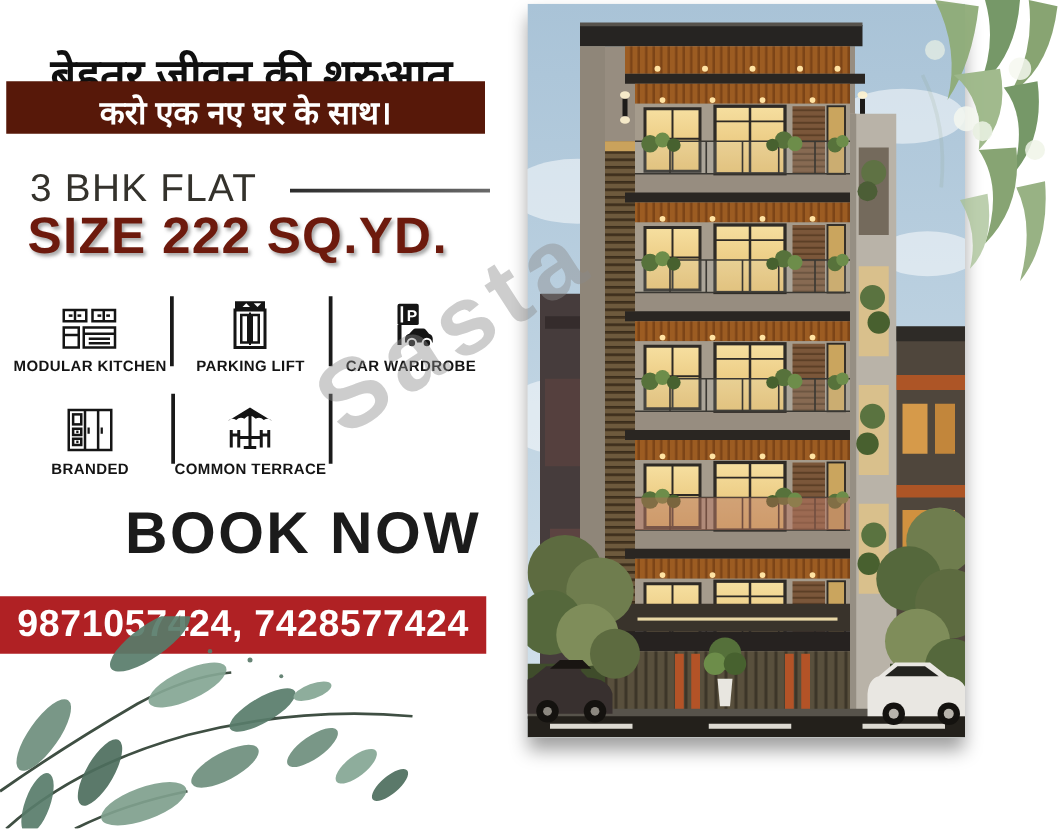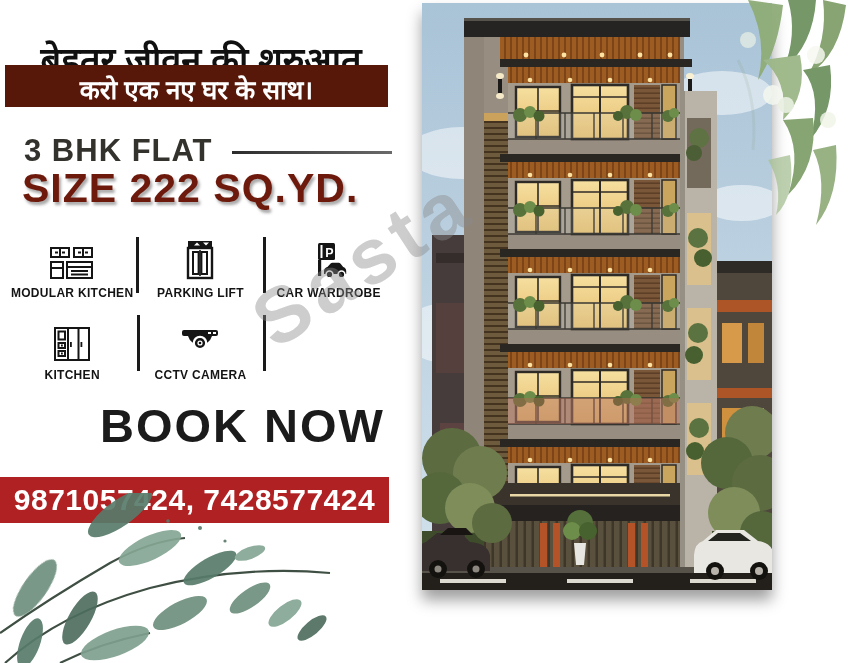--- a/index.html
+++ b/index.html
@@ -11,21 +11,21 @@
   
   .headline{
     left:0;top:16px;width:402px;text-align:center;
     font-size:36px;font-weight:700;color:#101010;letter-spacing:0px;margin-top:19px;
   }
   .sub-banner{
     left:5px;top:65px;width:383px;height:42px;background:#571809;
     display:flex;align-items:flex-end;justify-content:center;
   }
   .sub-banner span{color:#ffffff;font-size:26px;font-weight:700;}
-  .bhk{left:24px;top:133px;font-size:31px;font-weight:700;color:#34322c;letter-spacing:1px;}
+  .bhk{left:24px;top:133px;font-size:31px;font-weight:400;color:#34322c;letter-spacing:1px;}
   .bhk-line{left:232px;top:151px;width:160px;height:3px;
     background:linear-gradient(to right,#2c2c2c,#6a6a6a);}
   .size-line{left:22px;top:165px;font-size:41px;font-weight:800;color:#6d1a0d;
     letter-spacing:1px;text-shadow:2px 3px 3px rgba(110,110,110,.6);}
   
   .features{left:8px;top:232px;width:385px;}
   .feat-row{display:flex;width:100%;}
   .feat-cell{width:128.3px;display:flex;flex-direction:column;align-items:center;
     padding:6px 0 14px 0;}
   .feat-icon{height:42px;display:flex;align-items:flex-end;justify-content:center;}
@@ -139,35 +139,33 @@
               <rect x="6.5" y="25" width="6.5" height="5"></rect>
             </g>
             <g fill="#151515">
               <rect x="9" y="18.5" width="1.8" height="2"></rect>
                 <rect x="9" y="26.5" width="1.8" height="2"></rect>
               <rect x="18" y="16" width="1.8" height="5"></rect>
                 <rect x="28.5" y="16" width="1.8" height="5"></rect>
             </g>
           </svg>
         </div>
-        <div class="feat-label">KITCHEN</div>
+        <div class="feat-label">BRANDED</div>
       </div>
       <div class="feat-cell">
         <div class="feat-icon">
-          <svg width="44" height="34" viewBox="0 0 44 34">
-            <rect x="4" y="2" width="36" height="6" rx="2" fill="#151515"></rect>
-            <rect x="30" y="4" width="3" height="2" fill="#ffffff"></rect>
-              <rect x="35" y="4" width="3" height="2" fill="#ffffff"></rect>
-            <path d="M10 8 a12.5 12.5 0 0 0 24 0 z" fill="#151515"></path>
-            <circle cx="22" cy="15" r="6.2" fill="#151515" stroke="#ffffff" stroke-width="2.2"></circle>
-            <circle cx="22" cy="15" r="2.6" fill="#ffffff"></circle>
-            <circle cx="22" cy="15" r="1.3" fill="#151515"></circle>
+          <svg width="46" height="38" viewBox="0 0 46 38">
+            <path d="M23 2 L5 13 q3-3.5 7-1 q3-3 6.5-1 q2-2.5 4.5-2.5 q2.5 0 4.5 2.5 q3.5-2 6.5 1 q4-2.5 7 1 Z" fill="#151515"></path>
+            <rect x="21.8" y="4" width="2.4" height="22" fill="#151515"></rect>
+            <path d="M14 26 h18 M23 26 v8 M18 34 h10" stroke="#151515" stroke-width="2.4" fill="none"></path>
+            <path d="M8 20 v14 M8 24 h6 M14 20 v14" stroke="#151515" stroke-width="2.4" fill="none"></path>
+            <path d="M38 20 v14 M32 24 h6 M32 20 v14" stroke="#151515" stroke-width="2.4" fill="none"></path>
           </svg>
         </div>
-        <div class="feat-label">CCTV CAMERA</div>
+        <div class="feat-label">COMMON TERRACE</div>
       </div>
     </div>
   </div>
   <div class="abs vdiv r1a"></div>
   <div class="abs vdiv r1b"></div>
   <div class="abs vdiv r2a"></div>
   <div class="abs vdiv r2b"></div>
 
   <div class="abs book-now">BOOK NOW</div>
 

